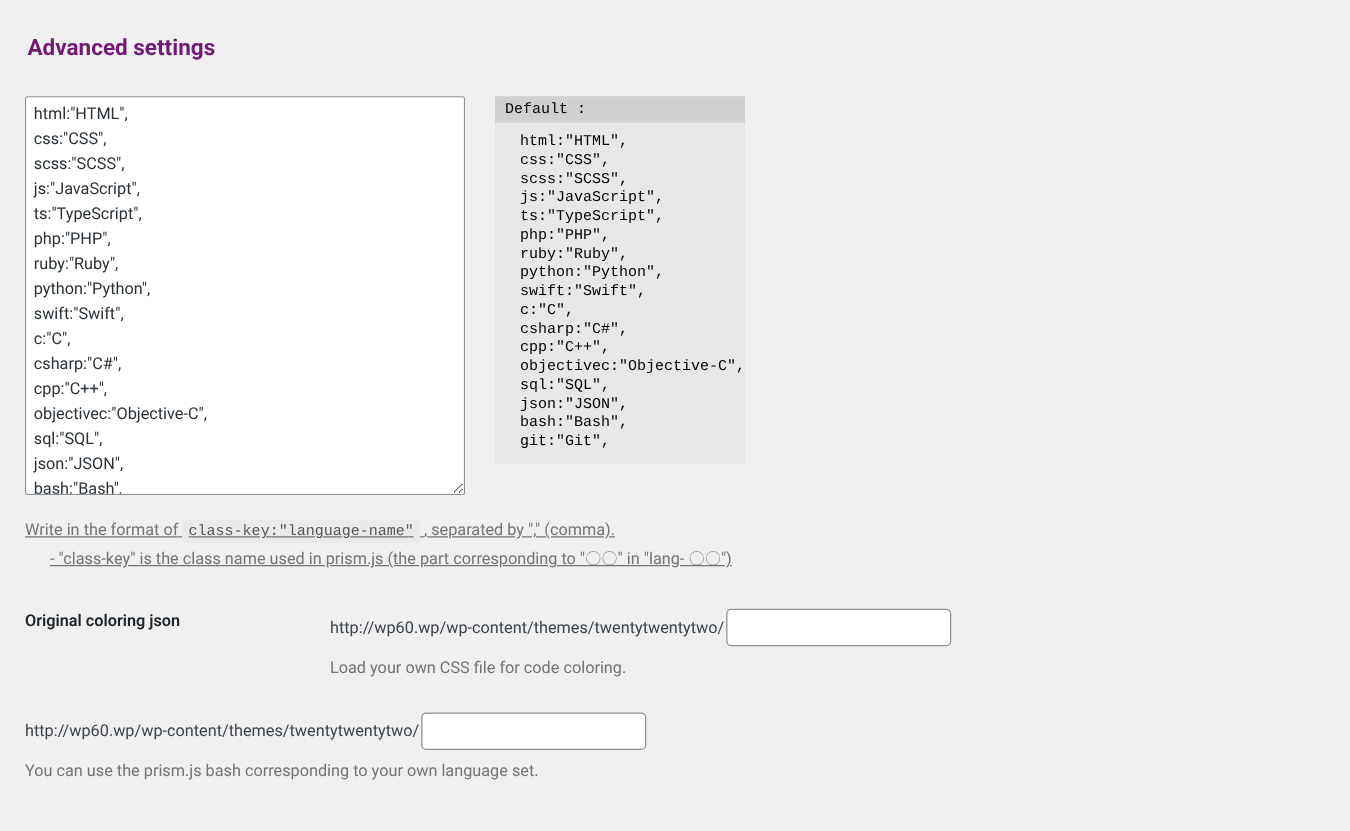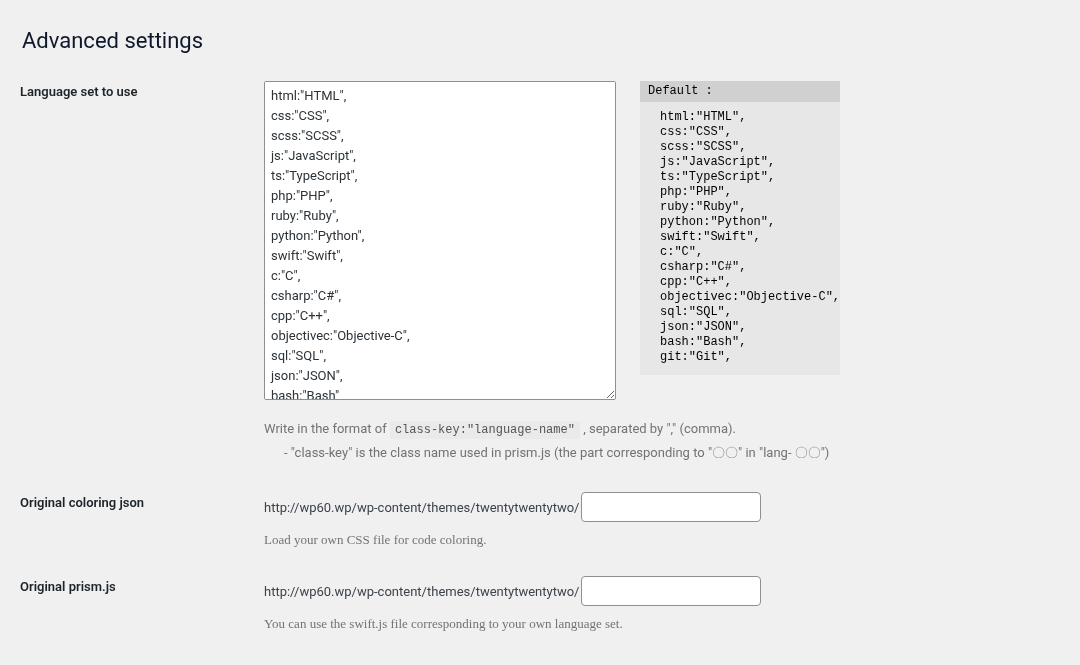--- a/index.html
+++ b/index.html
@@ -9,23 +9,23 @@
     background: #f0f0f1;
     font-family: -apple-system, BlinkMacSystemFont, "Segoe UI", Roboto, Helvetica, Arial, sans-serif;
     font-size: 13px;
     color: #3c434a;
     overflow: hidden;
   }
 
   .wrap { padding: 0 20px; }
 
   h2.section-title {
-    font-size: 22px;
-    font-weight: 400;
-    color: #0f172a;
+    font-size: 18px;
+    font-weight: 700;
+    color: #701a75;
     margin: 28px 0 28px 2px;
   }
 
   .form-row {
     display: flex;
     align-items: flex-start;
     margin-bottom: 28px;
   }
 
   .form-label {
@@ -80,21 +80,21 @@
     padding: 8px 8px 10px 20px;
     white-space: pre;
   }
 
   .help {
     margin-top: 18px;
     color: #737373;
     font-size: 13px;
     line-height: 21px;
   }
-  .help p { margin: 0 0 1px 0; }
+  .help p { margin: 0 0 1px 0; text-decoration: underline; }
   .help code {
     background: #eaeaea;
     font-family: Consolas, "Courier New", monospace;
     font-size: 12px;
     padding: 2px 5px;
     border-radius: 2px;
     color: #555;
   }
   .indent { padding-left: 20px; }
 
@@ -115,32 +115,30 @@
     padding: 0 8px;
     font-size: 13px;
     background: #fff;
     color: #2c3338;
   }
 
   .sub-help {
     margin-top: 10px;
     color: #737373;
     font-size: 13px;
-    font-family: Liberation Serif, serif;
   }
 </style>
 </head>
 <body>
 
 <div class="wrap">
 
   <h2 class="section-title">Advanced settings</h2>
 
   <div class="form-row">
-    <div class="form-label">Language set to use</div>
     <div class="form-field">
       <div class="lang-row-body">
         <textarea class="languageset" style="">html:"HTML",
 css:"CSS",
 scss:"SCSS",
 js:"JavaScript",
 ts:"TypeScript",
 php:"PHP",
 ruby:"Ruby",
 python:"Python",
@@ -191,23 +189,22 @@
     <div class="form-field">
       <div class="inline-field">
         <span class="path-prefix">http://wp60.wp/wp-content/themes/twentytwentytwo/</span>
         <input type="text" class="file-input" value="" style="">
       </div>
       <div class="sub-help">Load your own CSS file for code coloring.</div>
     </div>
   </div>
 
   <div class="form-row">
-    <div class="form-label">Original prism.js</div>
     <div class="form-field">
       <div class="inline-field">
         <span class="path-prefix">http://wp60.wp/wp-content/themes/twentytwentytwo/</span>
         <input type="text" class="file-input" value="" style="">
       </div>
-      <div class="sub-help">You can use the swift.js file corresponding to your own language set.</div>
+      <div class="sub-help">You can use the prism.js bash corresponding to your own language set.</div>
     </div>
   </div>
 
 </div>
 
 </body></html>

